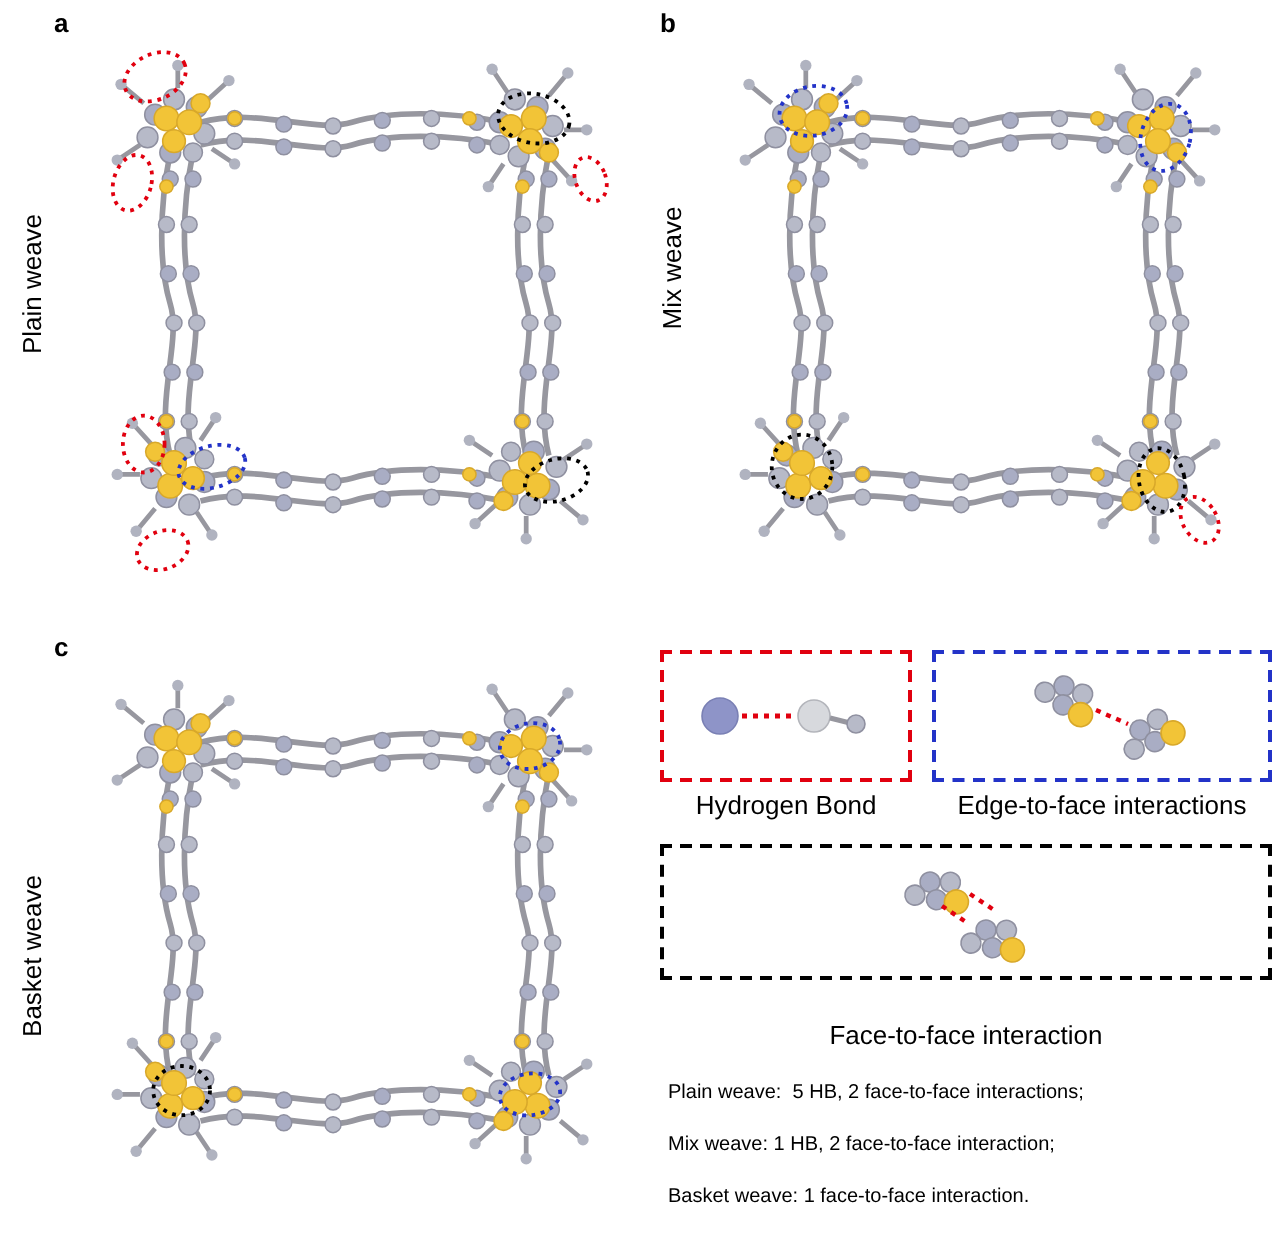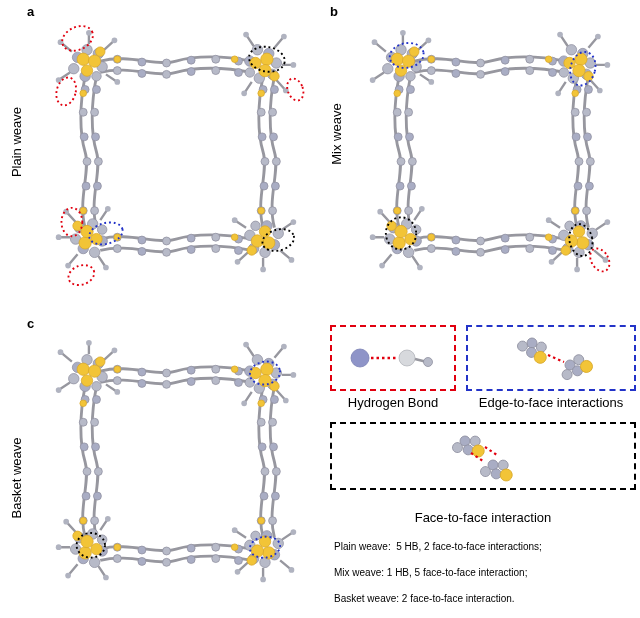--- a/index.html
+++ b/index.html
@@ -186,18 +186,18 @@
       <svg width="300" height="62" viewBox="0 0 300 62">
         <use href="#thio" transform="translate(132,16) rotate(12)"></use>
         <line x1="138" y1="28" x2="150" y2="36" stroke="#e1000f" stroke-width="2.2" stroke-dasharray="2.5 3"></line>
         <line x1="152" y1="22" x2="164" y2="30" stroke="#e1000f" stroke-width="2.2" stroke-dasharray="2.5 3"></line>
         <use href="#thio" transform="translate(160,40) rotate(12)"></use>
       </svg>
     </div>
     <div class="lcap cap-ff">Face-to-face interaction</div>
     <div class="fig-lines">
       <div class="fig-line">Plain weave:  5 HB, 2 face-to-face interactions;</div>
-      <div class="fig-line">Mix weave: 1 HB, 5 face-to-face interaction;</div>
-      <div class="fig-line">Basket weave: 2 face-to-face interaction.</div>
+      <div class="fig-line">Mix weave: 1 HB, 2 face-to-face interaction;</div>
+      <div class="fig-line">Basket weave: 1 face-to-face interaction.</div>
     </div>
   </div>
 
 </div>
 
 </body></html>

